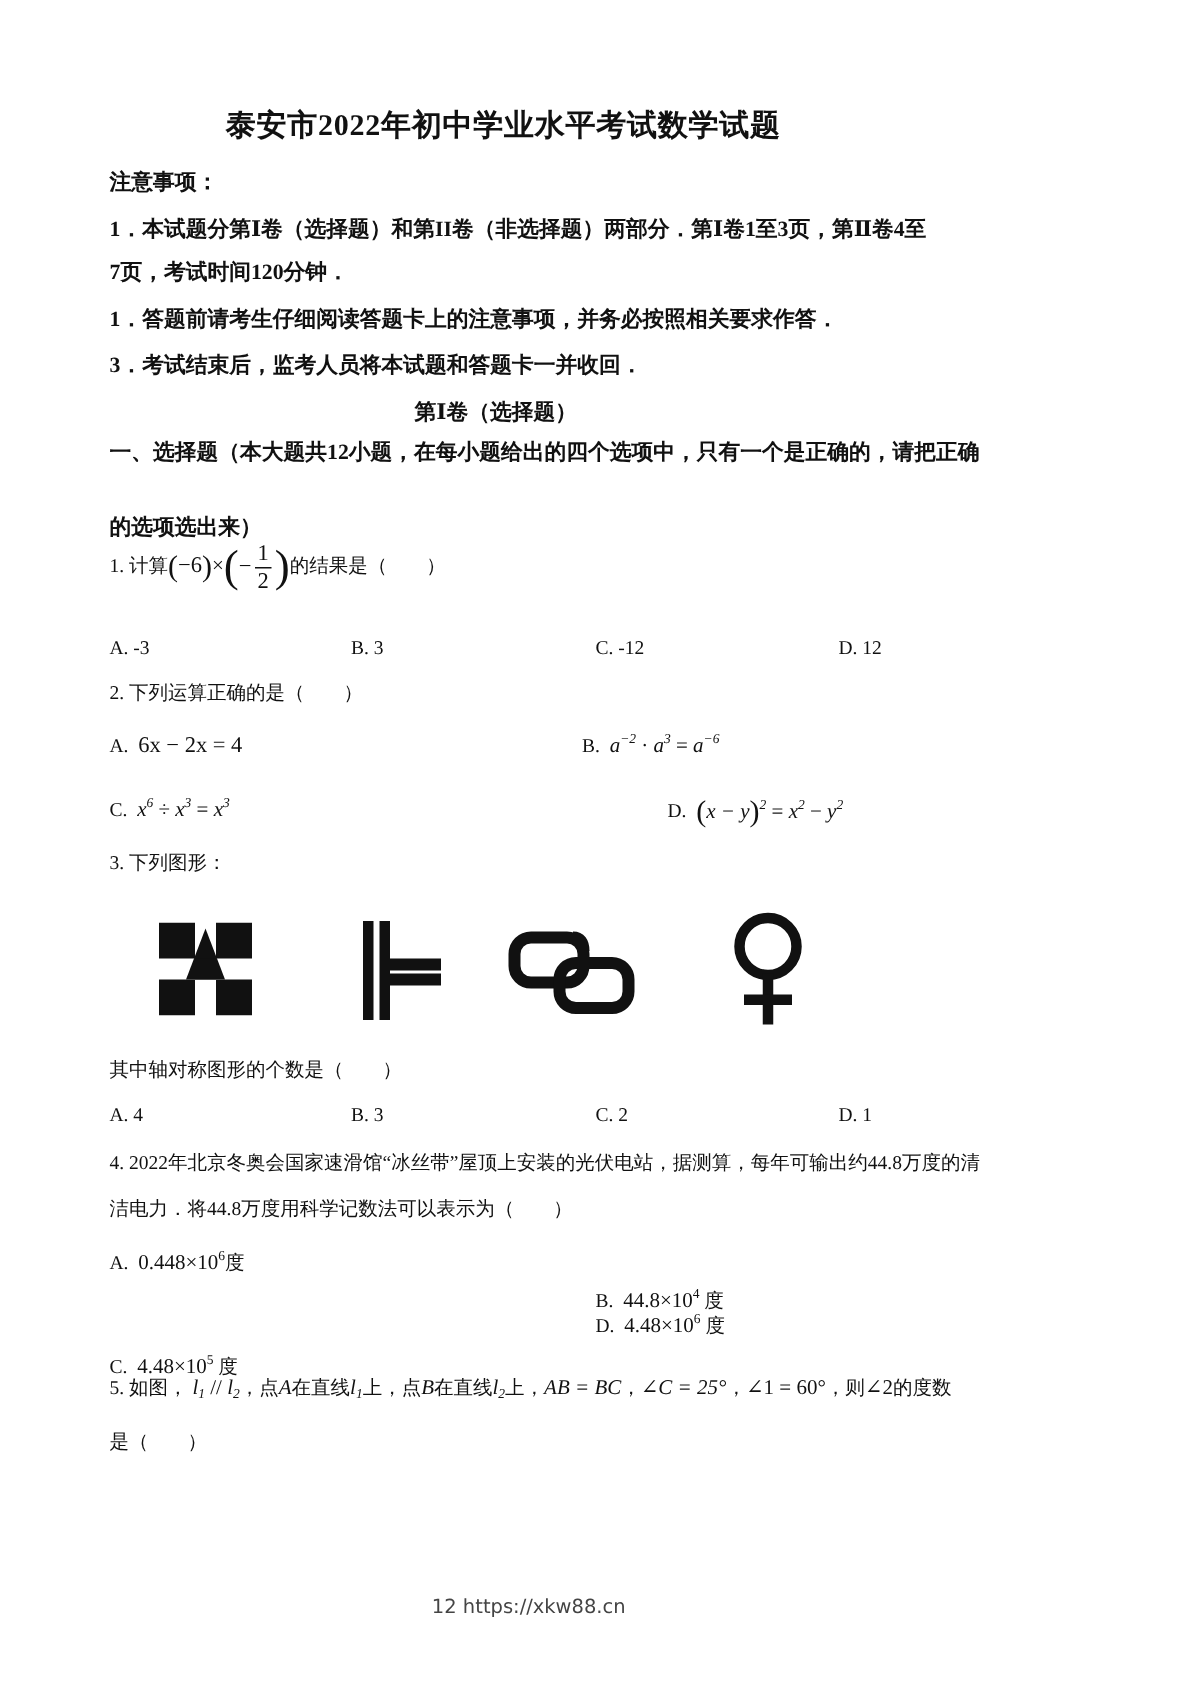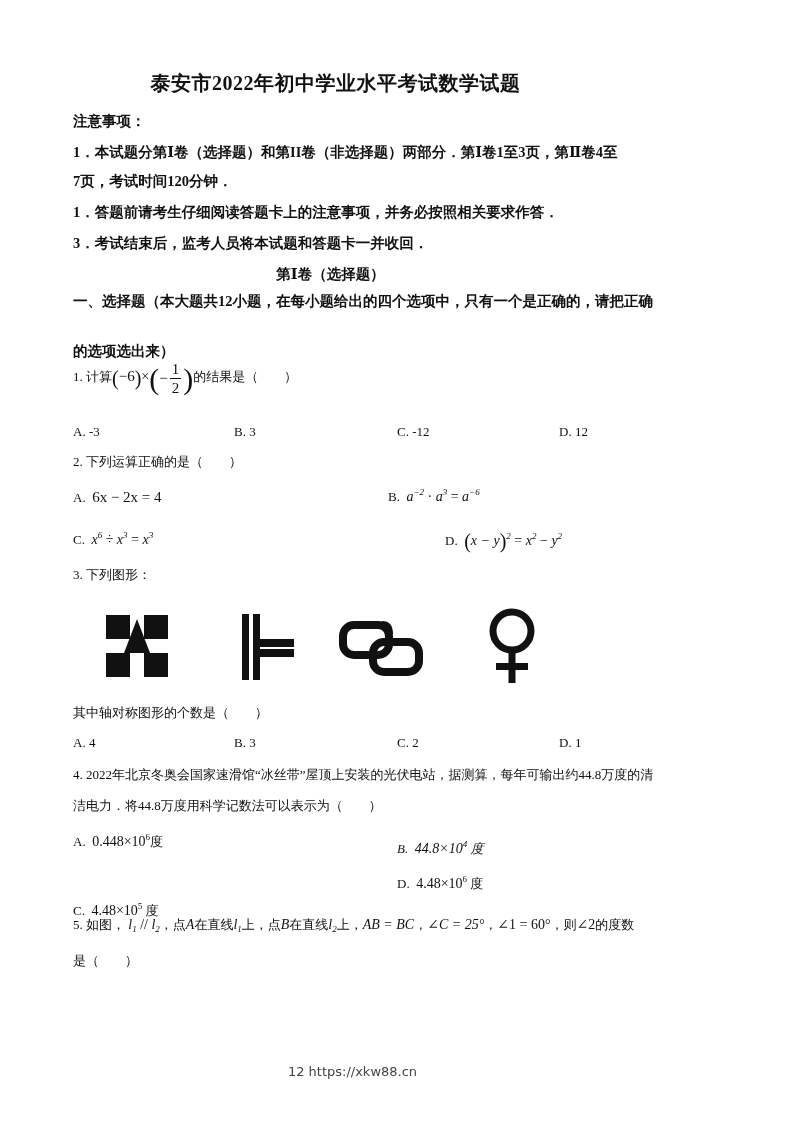--- a/index.html
+++ b/index.html
@@ -104,21 +104,21 @@
   <div class="abs opt" style="top:735px;left:234px;">B. 3</div>
   <div class="abs opt" style="top:735px;left:397px;">C. 2</div>
   <div class="abs opt" style="top:735px;left:559px;">D. 1</div>
 
   <div class="abs norm" style="top:766px;left:73px;">4. 2022年北京冬奥会国家速滑馆“冰丝带”屋顶上安装的光伏电站，据测算，每年可输出约44.8万度的清</div>
   <div class="abs norm" style="top:797px;left:73px;">洁电力．将44.8万度用科学记数法可以表示为（　　）</div>
   <div class="abs opt" style="top:833px;left:73px;">
     <span>A.</span>&nbsp;
     <span style="font-size:14px">0.448×10</span><sup>6</sup><span>度</span>
   </div>
-  <div class="abs opt" style="top:840px;left:397px;font-style:italic;">
+  <div class="abs opt" style="top:858px;left:397px;">
     <span>B.</span>&nbsp;
     <span style="font-size:14px">44.8×10</span><sup>4</sup><span> 度</span>
   </div>
   <div class="abs opt" style="top:902px;left:73px;">
     <span>C.</span>&nbsp;
     <span style="font-size:14px">4.48×10</span><sup>5</sup><span> 度</span>
   </div>
   <div class="abs opt" style="top:875px;left:397px;">
     <span>D.</span>&nbsp;
     <span style="font-size:14px">4.48×10</span><sup>6</sup><span> 度</span>

